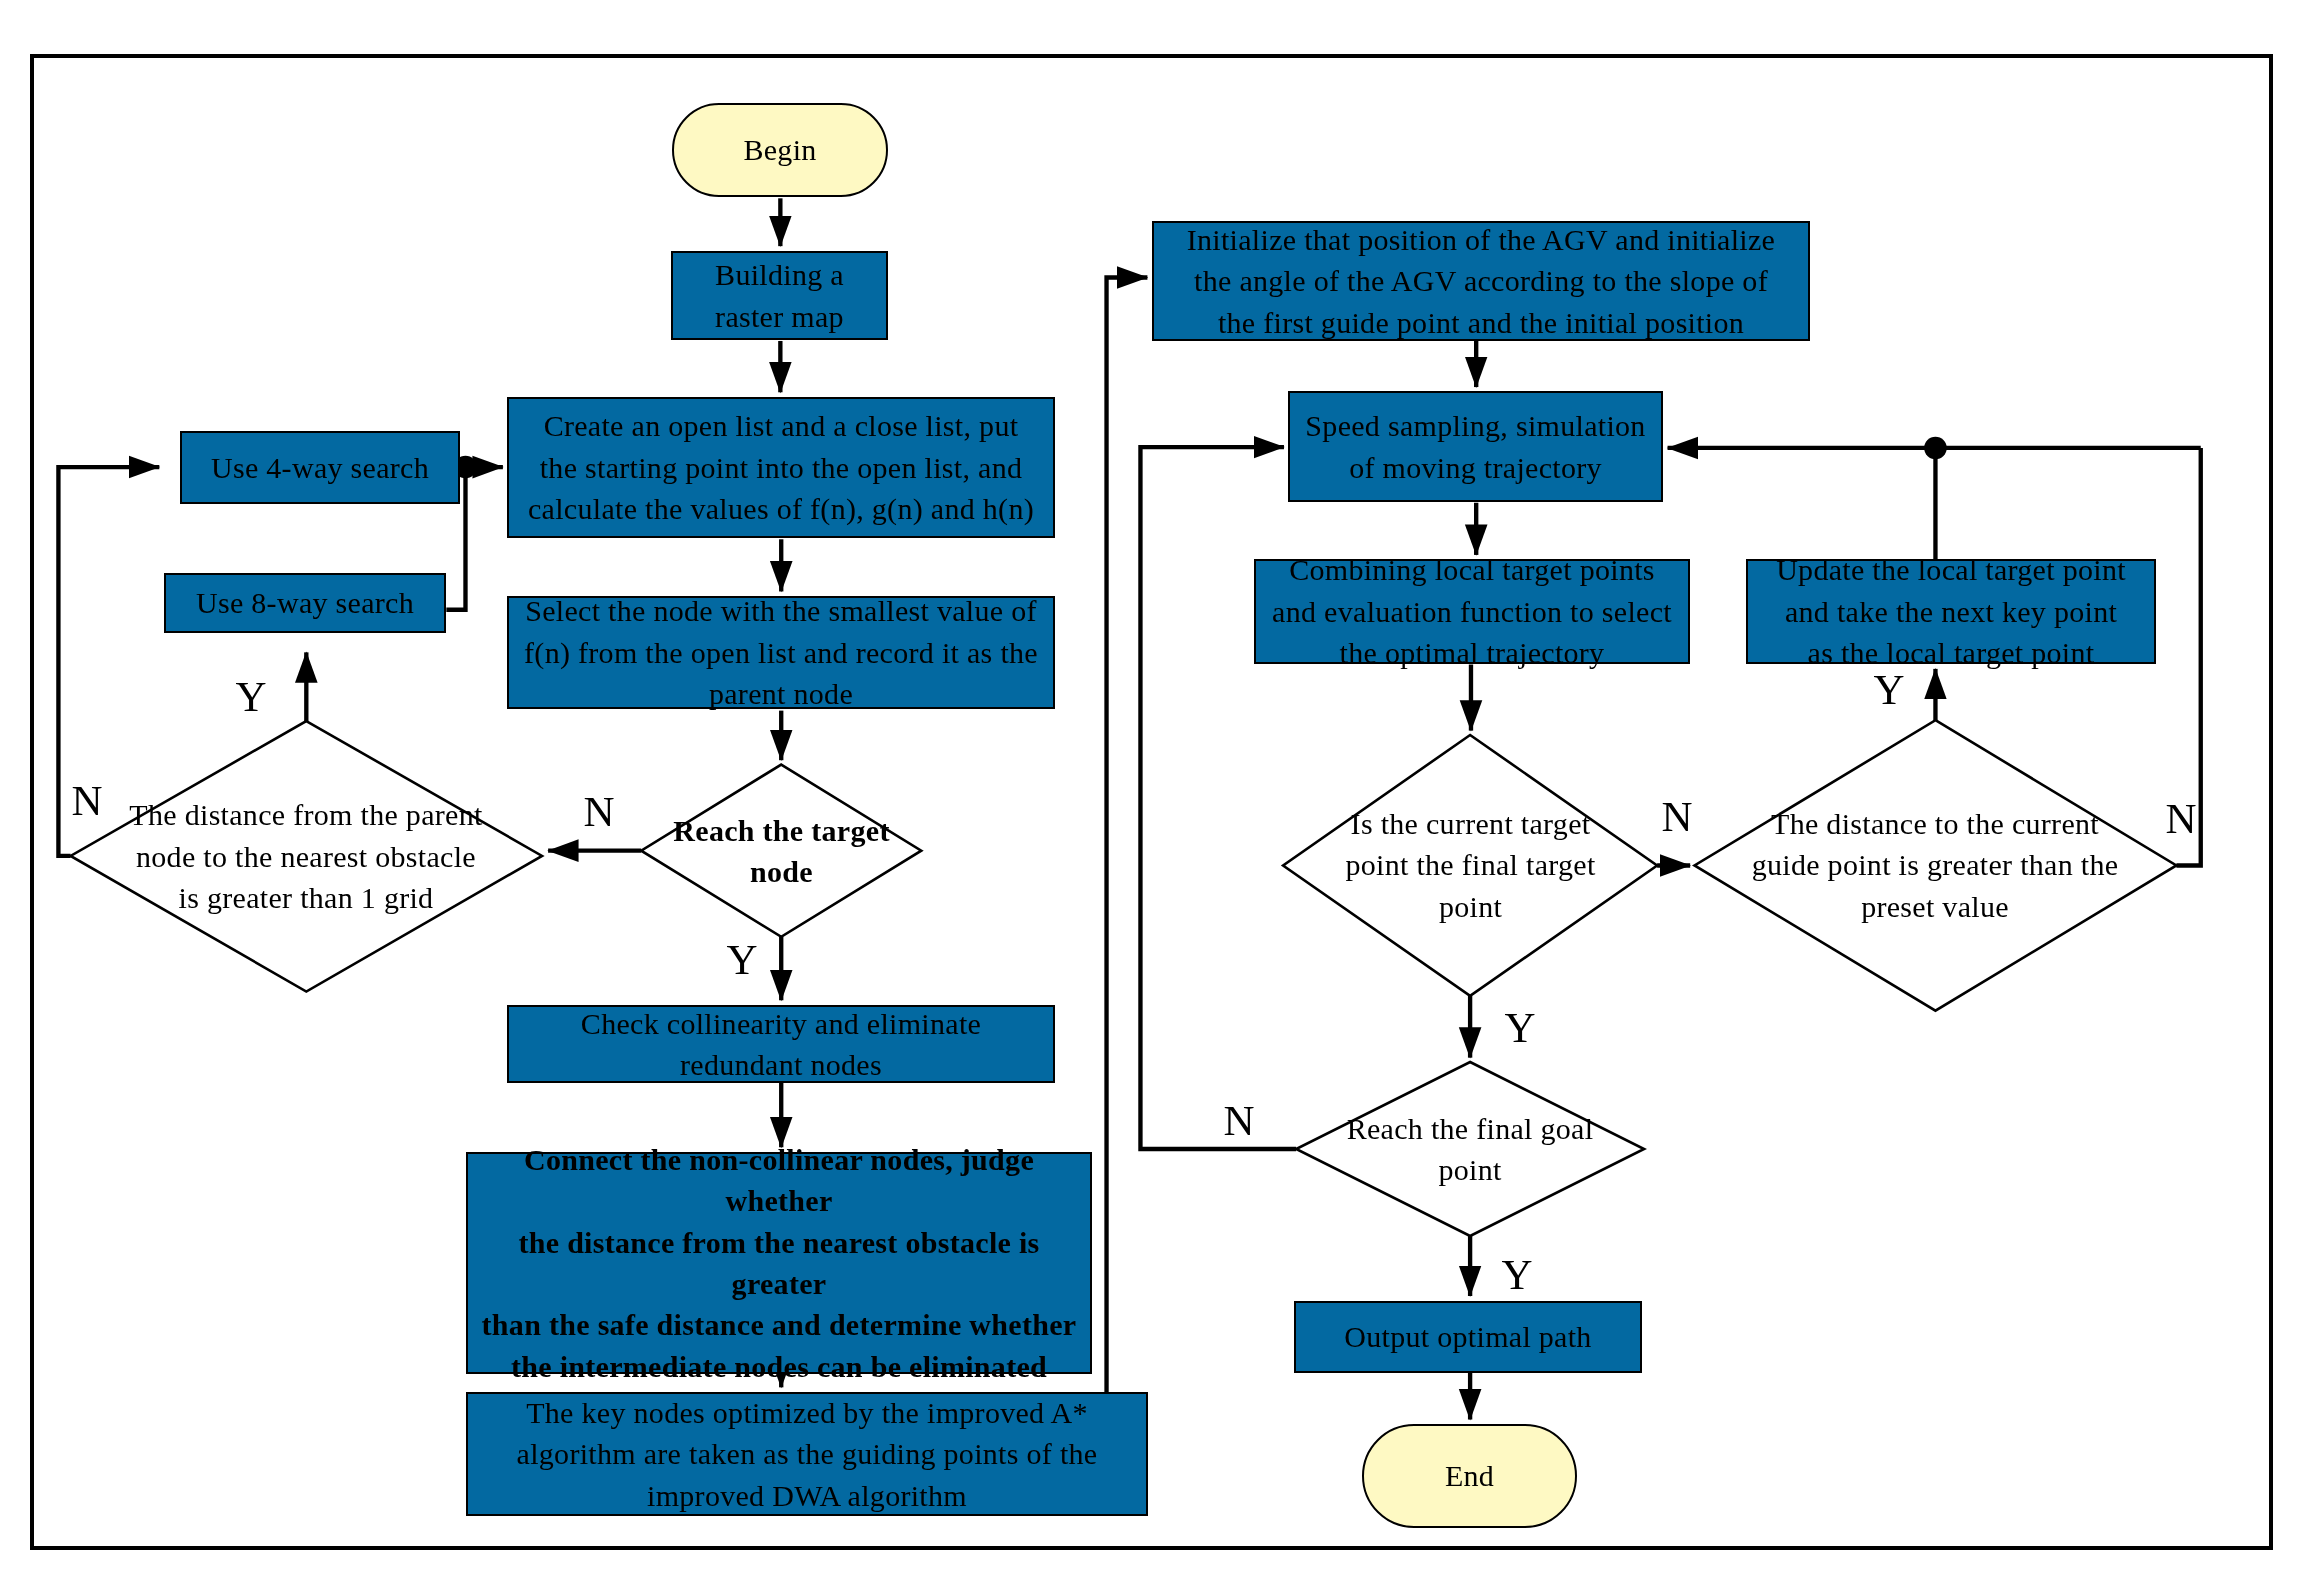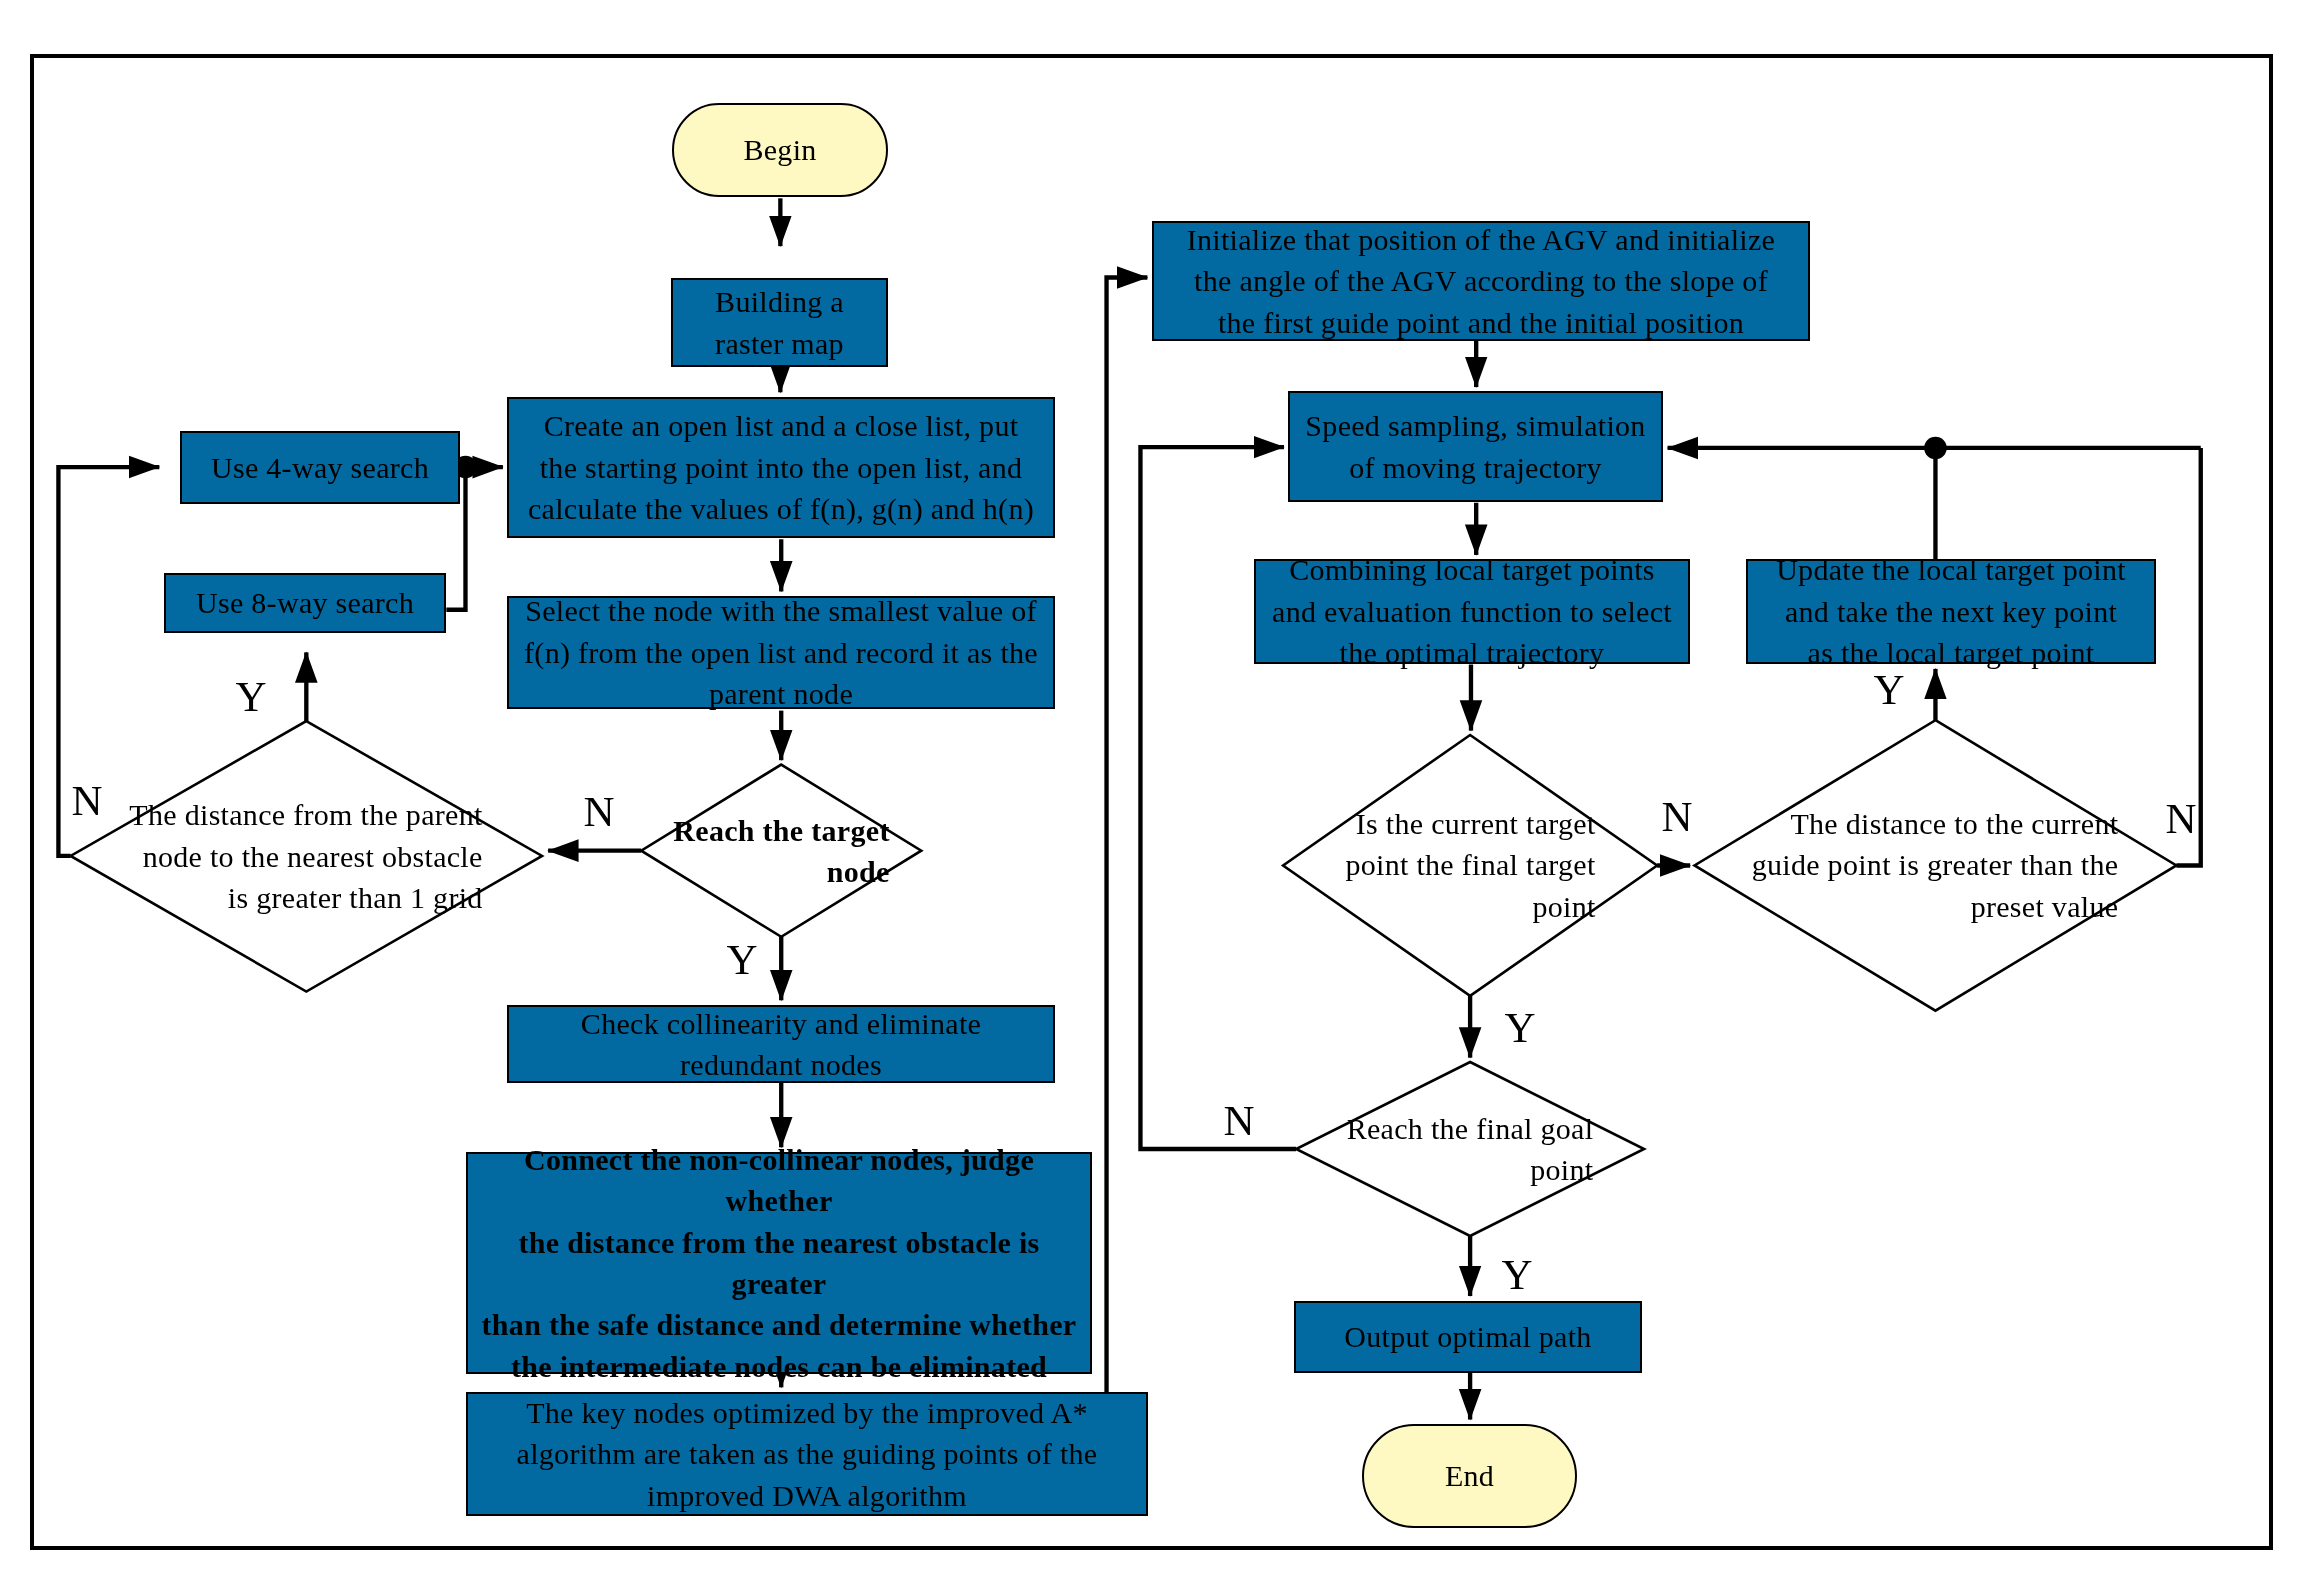--- a/index.html
+++ b/index.html
@@ -15,28 +15,28 @@
   svg.layer{position:absolute;left:0;top:0;width:2307px;height:1590px;}
   .node{
     position:absolute;box-sizing:border-box;
     display:flex;align-items:center;justify-content:center;
     text-align:center;font-size:30px;line-height:1.38;
     white-space:pre-line;letter-spacing:0.3px;
   }
   .rect{border:2.6px solid #000;background:#0369a1;}
   .oval{border:2.6px solid #000;background:#fef9c3;border-radius:52px;text-align:center;}
   .dtext{position:absolute;display:flex;align-items:center;justify-content:center;
-    text-align:right;font-size:30px;line-height:1.38;white-space:pre-line;letter-spacing:0.3px;}
+    text-align:center;font-size:30px;line-height:1.38;white-space:pre-line;letter-spacing:0.3px;}
   .elabel{
     position:absolute;font-size:43px;transform:translate(-50%,-50%);
     line-height:1;
   }
   
   #n-begin   {left:672px; top:103px; width:216px; height:94px; border-radius:47px;}
-  #n-build   {left:671px; top:251px; width:217px; height:89px;margin-top:27px;}
+  #n-build   {left:671px; top:251px; width:217px; height:89px;}
   #n-create  {left:507px; top:397px; width:548px; height:141px;}
   #n-4way    {left:180px; top:431px; width:280px; height:73px;}
   #n-8way    {left:164px; top:573px; width:282px; height:60px;}
   #n-select  {left:507px; top:596px; width:548px; height:113px;}
   #n-check   {left:507px; top:1005px;width:548px; height:78px;}
   #n-connect {left:466px; top:1152px;width:626px; height:222px;font-weight:bold;}
   #n-key     {left:466px; top:1392px;width:682px; height:124px;}
   #n-init    {left:1152px;top:221px; width:658px; height:120px;}
   #n-speed   {left:1288px;top:391px; width:375px; height:111px;}
   #n-comb    {left:1254px;top:559px; width:436px; height:105px;}

